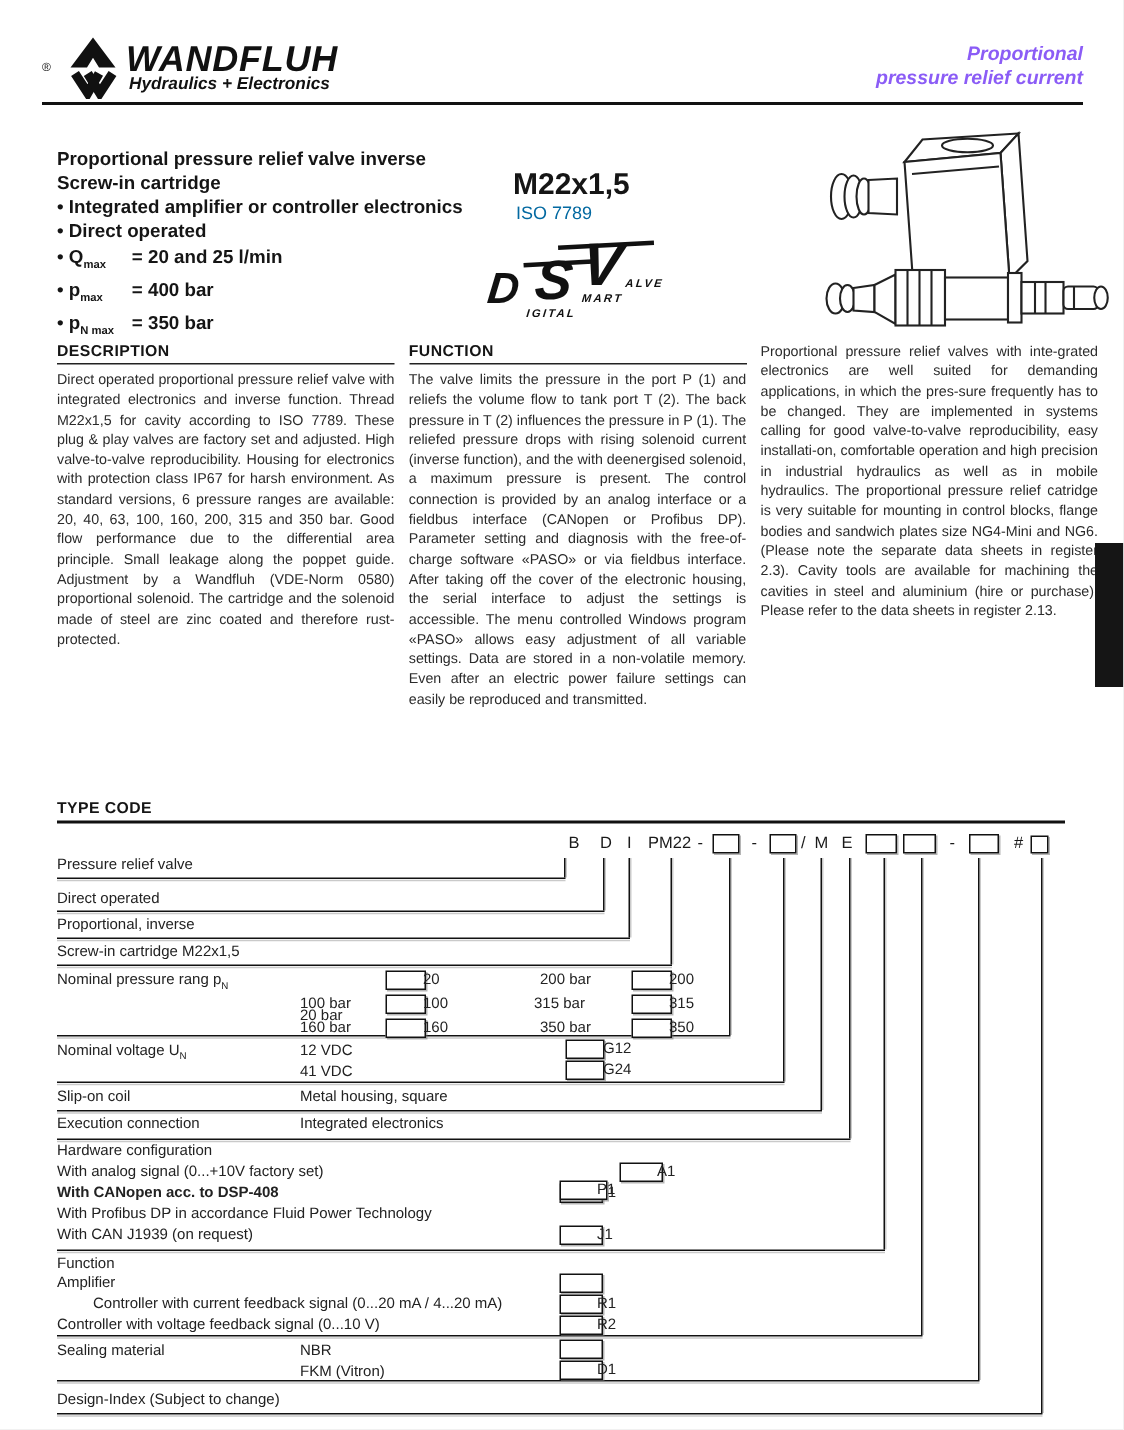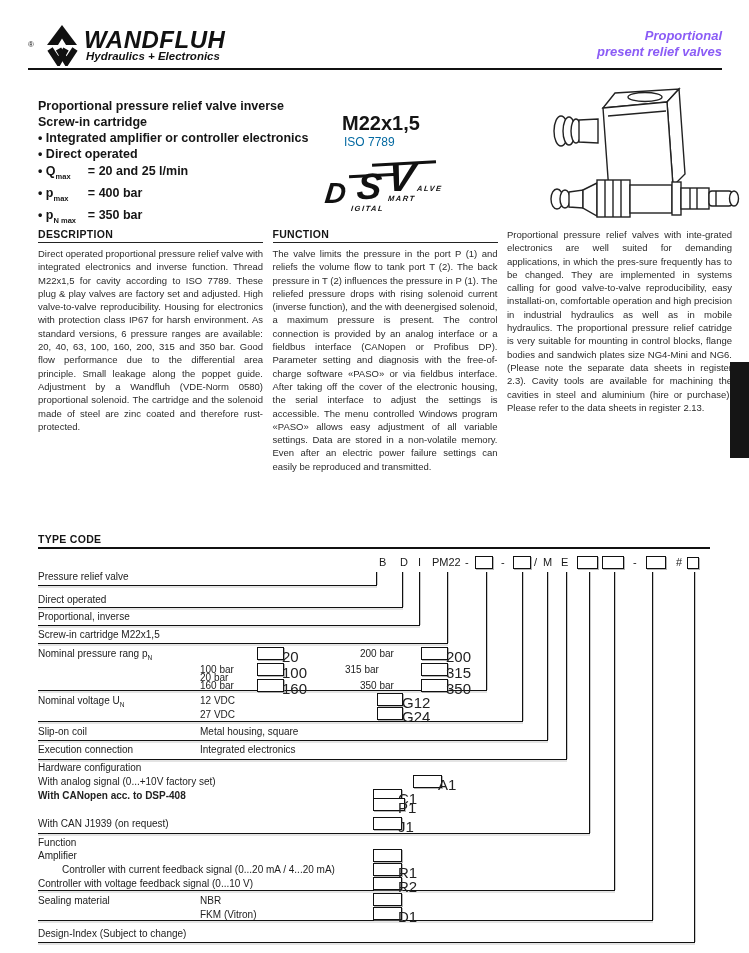--- a/index.html
+++ b/index.html
@@ -49,41 +49,41 @@
   .tc-head { position:absolute; left:38px; top:533px; font-size:10.5px; font-weight:bold; letter-spacing:0.3px; color:#151515; }
   .tc-rule { position:absolute; left:38px; top:547px; width:672px; height:1.6px; background:#111; }
   .tc { position:absolute; left:38px; top:556px; width:690px; height:394px; font-size:10px; color:#222; }
   .tc .cchar { position:absolute; top:0; font-size:11px; line-height:13px; color:#1a1a1a; }
   .tc .cbox { position:absolute; border:1.2px solid #111; background:#fff; box-shadow:1px 1px 0 rgba(120,120,120,0.55); }
   .tc .vline { position:absolute; width:1.2px; background:#111; box-shadow:1px 0 0 rgba(150,150,150,0.5); }
   .tc .hline { position:absolute; height:1.2px; background:#111; box-shadow:0 1.5px 0 rgba(150,150,150,0.5); left:0; }
   .tc .lbl { position:absolute; left:0; line-height:12px; white-space:nowrap; }
   .tc .opt { position:absolute; line-height:12px; white-space:nowrap; }
   .tc .obox { position:absolute; border:1.2px solid #111; background:#fff; box-shadow:1px 1px 0 rgba(120,120,120,0.55);
-              font-size:15px; text-align:center;padding-left:24px; }
+              font-size:10px; text-align:center;padding-left:24px; }
   .tc sub { font-size:6.5px; }
 </style>
 </head>
 <body>
 
 <div id="page">
 
   <span class="reg">®</span>
   <span class="logo-mark">
     <svg width="36" height="42" viewBox="0 0 36 42">
       <path d="M18 1 L33 21 H22 L18 14.5 L14 21 H3 Z" fill="#111"></path>
       <path d="M6 25 L14.5 38 L22 25" stroke="#111" stroke-width="6.2" fill="none"></path>
       <path d="M14.5 25 L22.5 38 L31 25" stroke="#111" stroke-width="6.2" fill="none"></path>
     </svg>
   </span>
   <div class="brand">WANDFLUH</div>
   <div class="brand-tag">Hydraulics + Electronics</div>
   <div class="doc-cat">
     <div>Proportional</div>
-    <div>present relief valves</div>
+    <div>pressure relief current</div>
   </div>
   <div class="head-rule"></div>
 
   <div class="title">
     <div>Proportional pressure relief valve inverse</div>
     <div>Screw-in cartridge</div>
   </div>
   <div class="bullets">
     <div class="bullet">Integrated amplifier or controller electronics</div>
     <div class="bullet">Direct operated</div>
@@ -210,45 +210,46 @@
     <div class="lbl" style="top:73px;">Screw-in cartridge M22x1,5</div>
 
     <div class="lbl" style="top:92px;"><span>Nominal pressure rang p</span><sub>N</sub></div>
     <div class="opt" style="left:162px; top:92px;margin-top:24px;">20 bar</div>
     <div class="opt" style="left:162px; top:108px;">100 bar</div>
     <div class="opt" style="left:162px; top:124px;">160 bar</div>
     <div class="obox" style="left:219px; top:91px;  width:27px; height:13px;">20</div>
     <div class="obox" style="left:219px; top:107px; width:27px; height:13px;">100</div>
     <div class="obox" style="left:219px; top:123px; width:27px; height:13px;">160</div>
     <div class="opt" style="left:322px; top:92px;">200 bar</div>
-    <div class="opt" style="left:307px; top:108px;">315 bar</div>
+    <div class="opt" style="left:318px; top:108px;">315 bar</div>
     <div class="opt" style="left:322px; top:124px;">350 bar</div>
     <div class="obox" style="left:383px; top:91px;  width:27px; height:13px;">200</div>
     <div class="obox" style="left:383px; top:107px; width:27px; height:13px;">315</div>
     <div class="obox" style="left:383px; top:123px; width:27px; height:13px;">350</div>
 
     <div class="lbl" style="top:139px;"><span>Nominal voltage U</span><sub>N</sub></div>
     <div class="opt" style="left:162px; top:139px;">12 VDC</div>
-    <div class="opt" style="left:162px; top:153px;">27 VDC</div>
+    <div class="opt" style="left:162px; top:153px;">41 VDC</div>
     <div class="obox" style="left:339px; top:137px; width:26px; height:13px;">G12</div>
     <div class="obox" style="left:339px; top:151px; width:26px; height:13px;">G24</div>
 
     <div class="lbl" style="top:170px;">Slip-on coil</div>
     <div class="opt" style="left:162px; top:170px;">Metal housing, square</div>
 
     <div class="lbl" style="top:188px;">Execution connection</div>
     <div class="opt" style="left:162px; top:188px;">Integrated electronics</div>
 
     <div class="lbl" style="top:206px;">Hardware configuration</div>
     <div class="opt" style="left:0; top:220px;">With analog signal (0...+10V factory set)</div>
     <div class="opt" style="left:0; top:234px;font-weight:bold;">With CANopen acc. to DSP-408</div>
+    <div class="opt" style="left:0; top:248px;">With Profibus DP in accordance Fluid Power Technology</div>
     <div class="opt" style="left:0; top:262px;">With CAN J1939 (on request)</div>
     <div class="obox" style="left:335px; top:219px; width:29px; height:13px;margin-left:40px;">A1</div>
     <div class="obox" style="left:335px; top:233px; width:29px; height:13px;">C1</div>
-    <div class="obox" style="left:335px; top:242px; width:32px; height:13px;">P1</div>
+    <div class="obox" style="left:335px; top:231px; width:32px; height:13px;">P1</div>
     <div class="obox" style="left:335px; top:261px; width:29px; height:13px;">J1</div>
 
     <div class="lbl" style="top:281px;">Function</div>
     <div class="opt" style="left:0; top:294px;">Amplifier</div>
     <div class="opt" style="left:0; top:308px;margin-left:24px;">Controller with current feedback signal (0...20 mA / 4...20 mA)</div>
     <div class="opt" style="left:0; top:322px;">Controller with voltage feedback signal (0...10 V)</div>
     <div class="obox" style="left:335px; top:293px; width:29px; height:13px;"></div>
     <div class="obox" style="left:335px; top:307px; width:29px; height:13px;">R1</div>
     <div class="obox" style="left:335px; top:321px; width:29px; height:13px;">R2</div>
 

